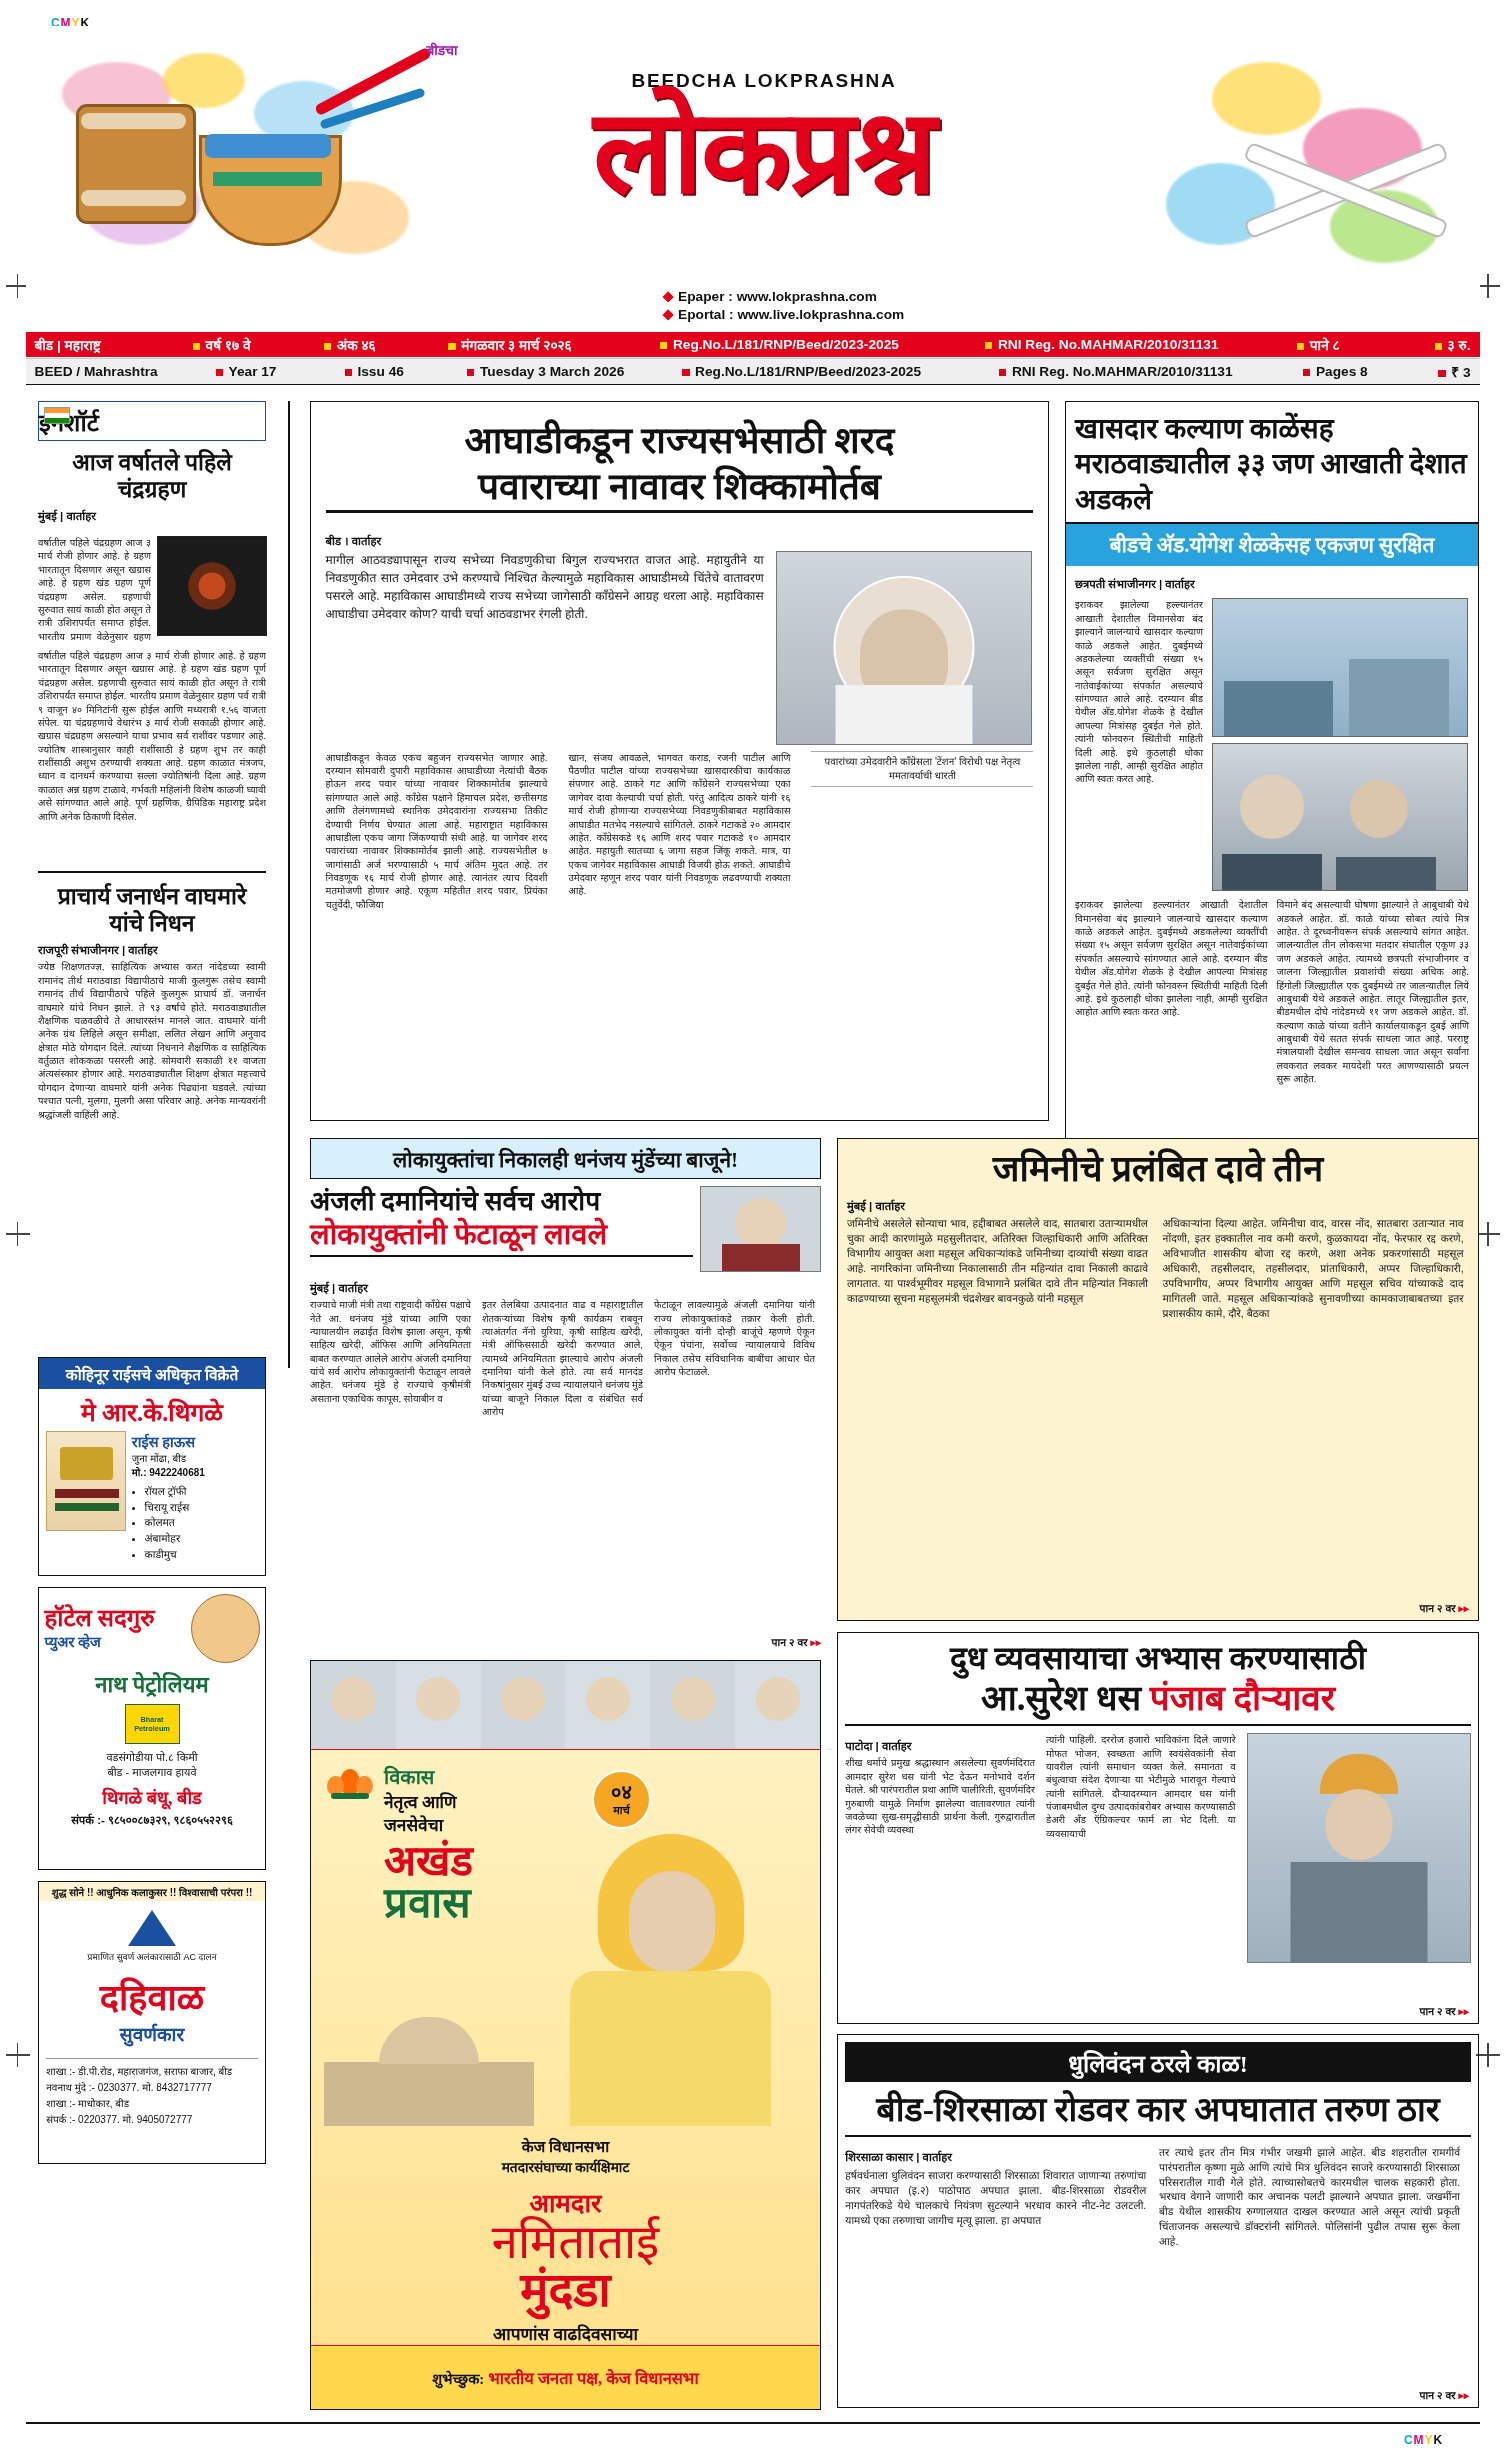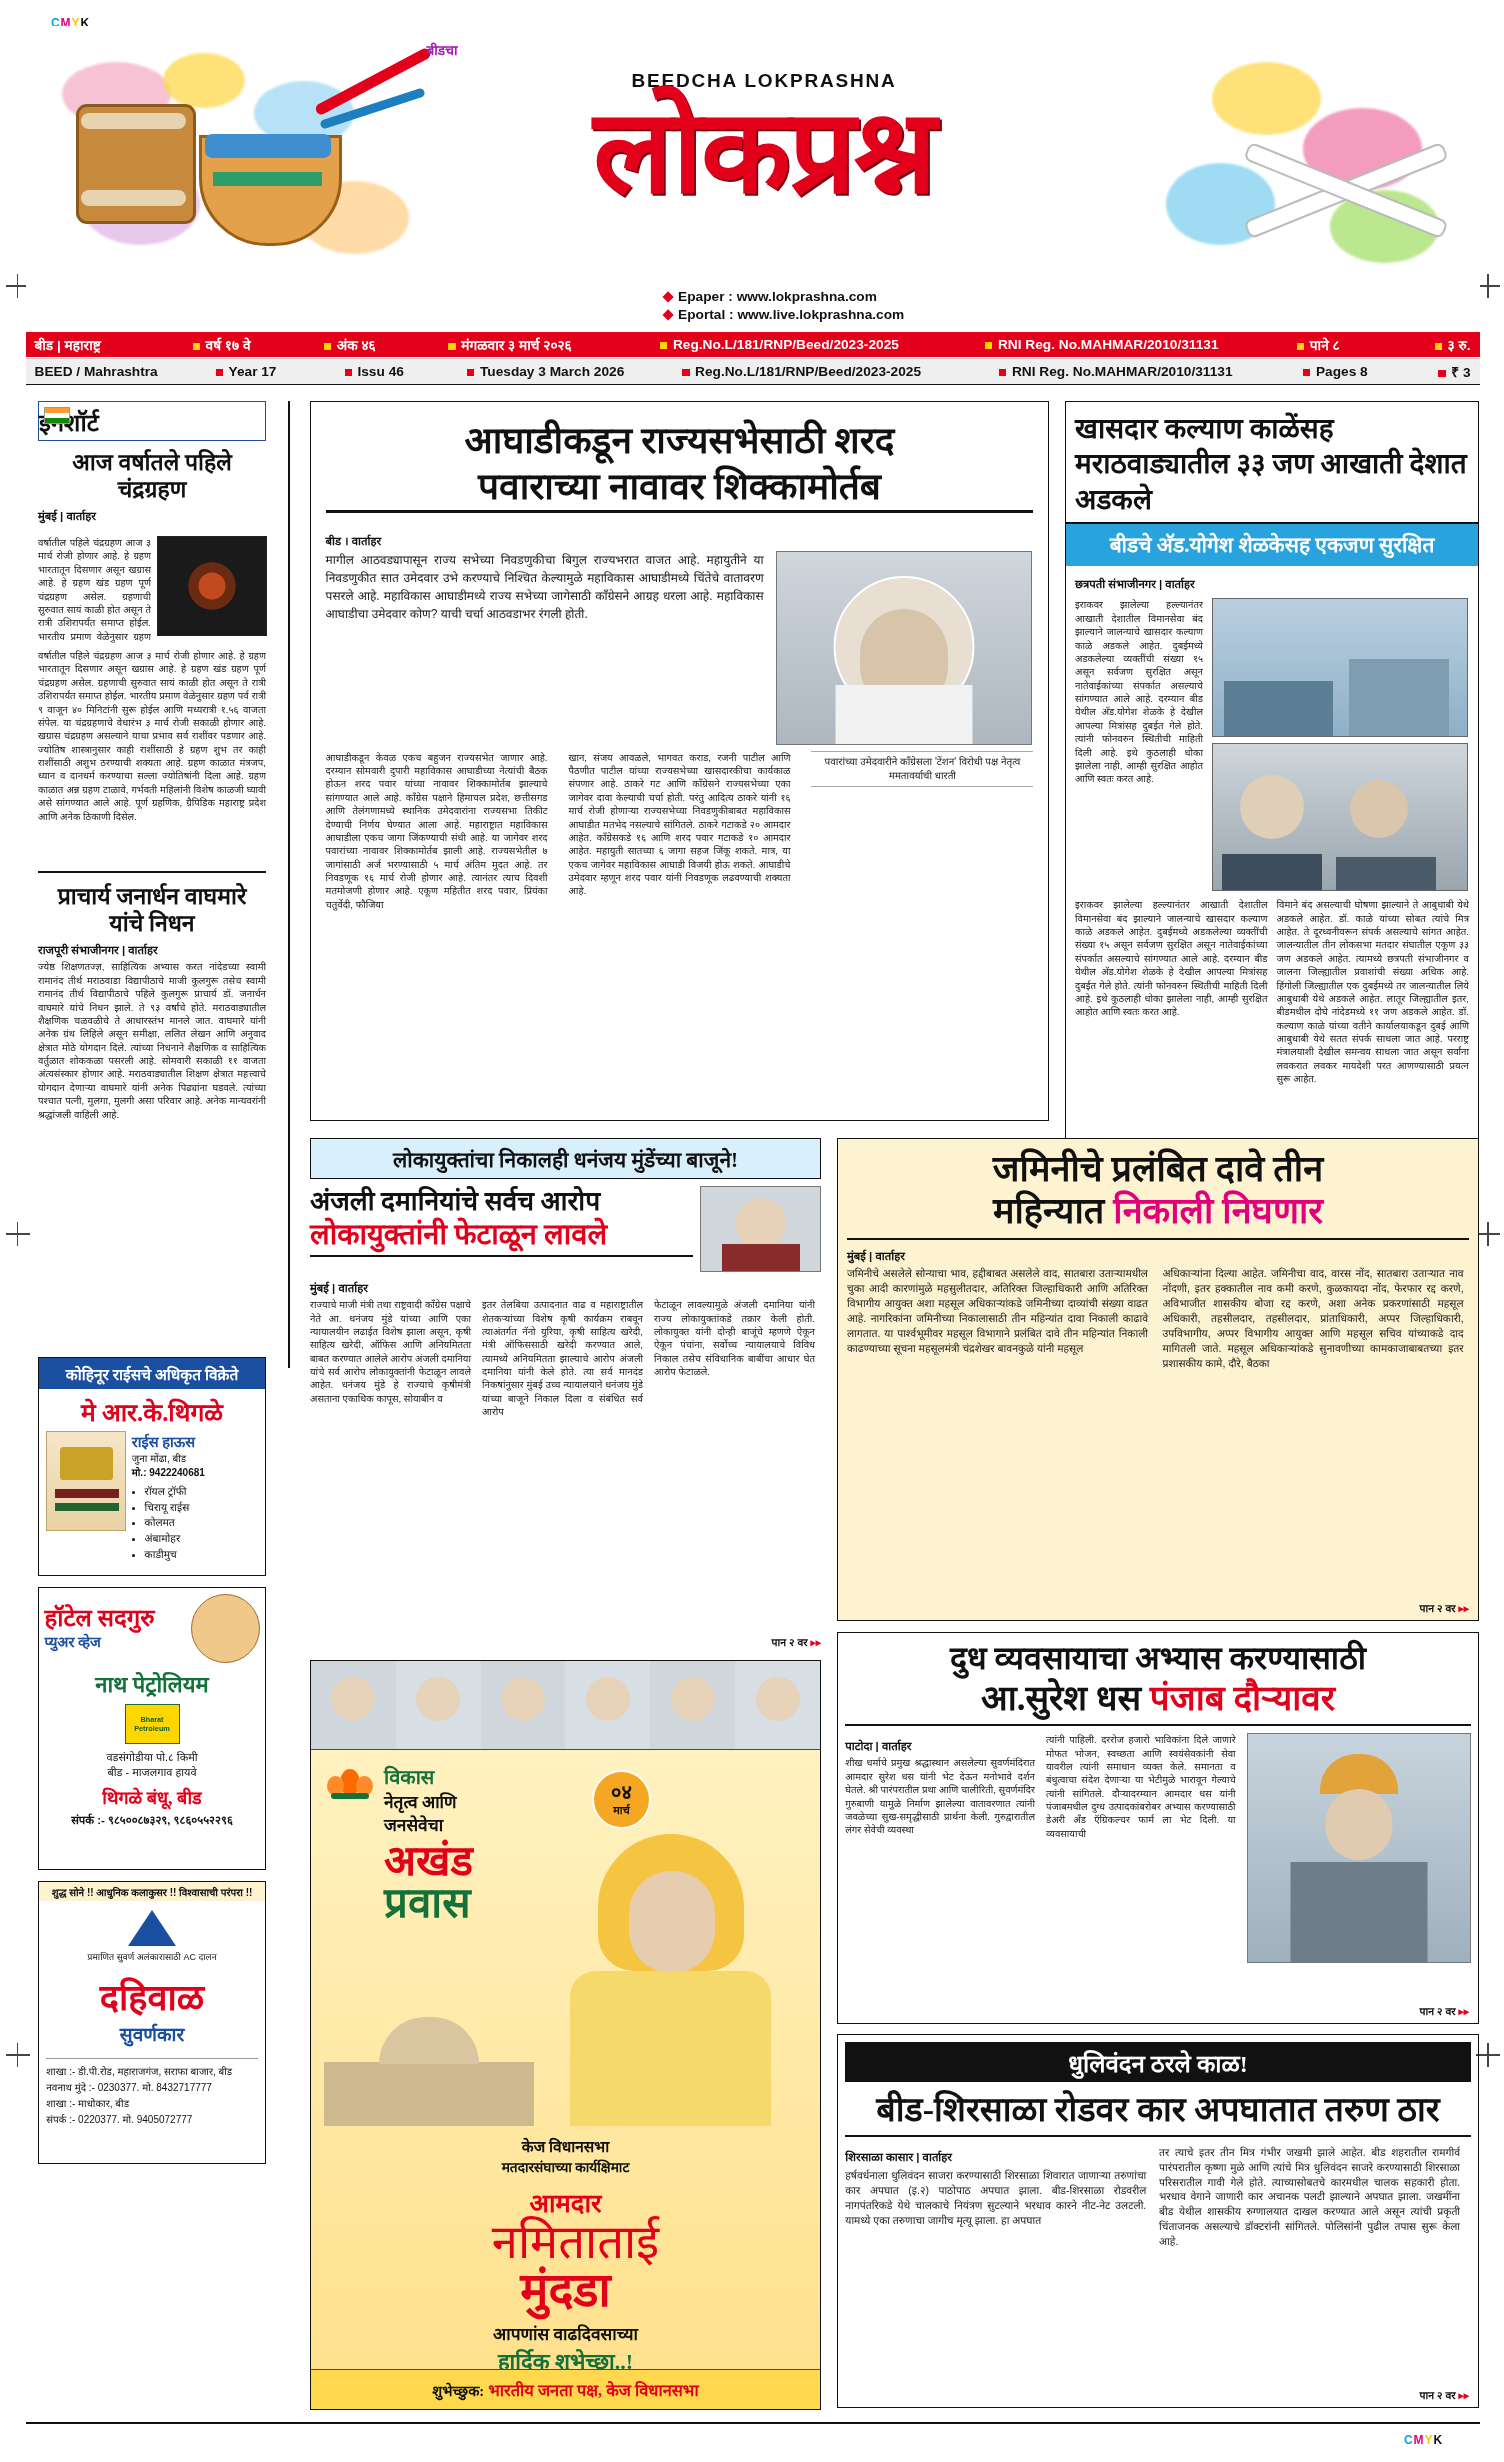--- a/index.html
+++ b/index.html
@@ -317,23 +317,20 @@
 
 लोकायुक्त यांनी दोन्ही बाजूंचे म्हणणे ऐकून ऐकून पंचांना, सर्वोच्च न्यायालयाचे विविध निकाल तसेच संविधानिक बाबींचा आधार घेत आरोप फेटाळले.</div>
     </div>
     <div class="jump" style="position:absolute;right:0;bottom:0;">
       <span>पान २ वर</span> <span class="arrowr">▸▸</span>
     </div>
   </div>
 
   <div class="box yellowbox" style="left:837px;top:1138px;width:642px;height:483px;padding:9px;">
     <div class="news-h" style="font-size:36px;text-align:center;">जमिनीचे प्रलंबित दावे तीन</div>
-    <div class="news-h" style="font-size:36px;text-align:center;border-bottom:2.7px solid #111;padding-bottom:5.5px;">
-      <span>महिन्यात </span><span class="pinkhl">निकाली निघणार</span>
-    </div>
     <div class="byline" style="margin-top:7.3px;">मुंबई | वार्ताहर</div>
     <div style="display:flex;gap:14.6px;">
       <div style="width:301px;" class="body-sm">जमिनीचे असलेले सोन्याचा भाव, हद्दीबाबत असलेले वाद, सातबारा उताऱ्यामधील चुका आदी कारणांमुळे महसुलीतदार, अतिरिक्त जिल्हाधिकारी आणि अतिरिक्त विभागीय आयुक्त अशा महसूल अधिकाऱ्यांकडे जमिनीच्या दाव्यांची संख्या वाढत आहे. नागरिकांना जमिनीच्या निकालासाठी तीन महिन्यांत दावा निकाली काढावे लागतात.
 
 या पार्श्वभूमीवर महसूल विभागाने प्रलंबित दावे तीन महिन्यांत निकाली काढण्याच्या सूचना महसूलमंत्री चंद्रशेखर बावनकुळे यांनी महसूल</div>
       <div style="width:301px;" class="body-sm">अधिकाऱ्यांना दिल्या आहेत. जमिनीचा वाद, वारस नोंद, सातबारा उताऱ्यात नाव नोंदणी, इतर हक्कातील नाव कमी करणे, कुळकायदा नोंद, फेरफार रद्द करणे, अविभाजीत शासकीय बोजा रद्द करणे, अशा अनेक प्रकरणांसाठी महसूल अधिकारी, तहसीलदार, तहसीलदार, प्रांताधिकारी, अप्पर जिल्हाधिकारी, उपविभागीय, अप्पर विभागीय आयुक्त आणि महसूल सचिव यांच्याकडे दाद मागितली जाते. महसूल अधिकाऱ्यांकडे सुनावणीच्या कामकाजाबाबतच्या इतर प्रशासकीय कामे, दौरे, बैठका</div>
     </div>
     <div class="jump" style="position:absolute;right:9px;bottom:5.5px;">
       <span>पान २ वर</span> <span class="arrowr">▸▸</span>
     </div>
@@ -435,21 +432,21 @@
     <div style="position:absolute;left:0;right:0;top:474px;text-align:center;">
       <div class="mr-text" style="font-size:15.5px;font-weight:bold;color:#111;">केज विधानसभा</div>
       <div class="mr-text" style="font-size:13.7px;font-weight:bold;color:#111;">मतदारसंघाच्या कार्यक्षिमाट</div>
       <div class="mr-text" style="font-size:25.5px;font-weight:bold;color:#e2001a;margin-top:9px;">आमदार</div>
       <div class="mr-text" style="font-size:47px;font-weight:normal;color:#e2001a;line-height:1.02;padding-left:20px;">नमिताताई</div>
       <div class="mr-text" style="font-size:47px;font-weight:bold;color:#e2001a;line-height:1.02;">मुंदडा</div>
       <div class="mr-text" style="font-size:17.3px;font-weight:bold;color:#111;margin-top:7.3px;">आपणांस वाढदिवसाच्या</div>
       <div class="mr-text" style="font-size:22px;font-weight:bold;color:#14713a;">हार्दिक शुभेच्छा..!</div>
     </div>
 
-    <div style="position:absolute;left:0;right:0;bottom:0;background:#ffd84d;border-top:1.8px solid #e2001a;text-align:center;padding:8px;">
+    <div style="position:absolute;left:0;right:0;bottom:0;background:#ffd84d;border-top:1.8px solid #e2001a;text-align:center;padding:20px;">
       <span class="mr-text" style="font-size:14.6px;font-weight:bold;color:#111;">शुभेच्छुक:</span>
       <span class="mr-text" style="font-size:16.4px;font-weight:bold;color:#e2001a;">भारतीय जनता पक्ष, केज विधानसभा</span>
     </div>
   </div>
 
   <div class="divline" style="left:25.5px;top:2422px;width:1454px;"></div>
 
 </div>
 
 

